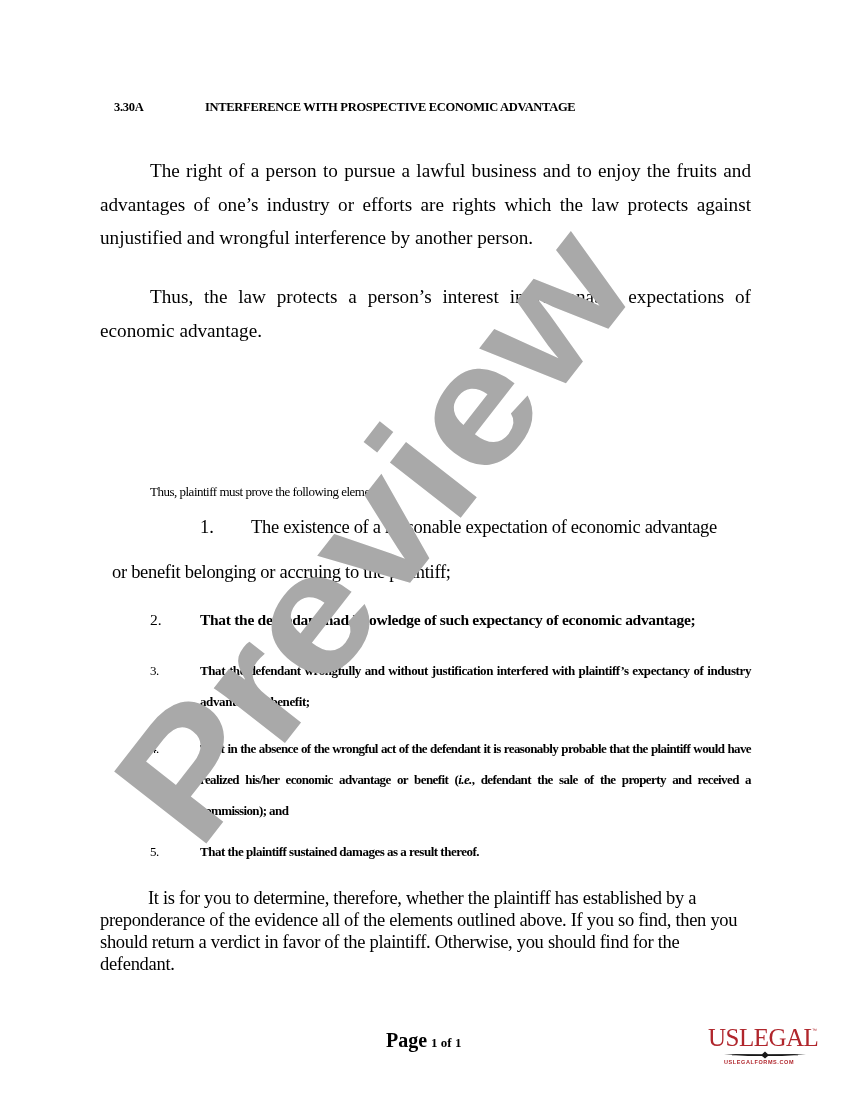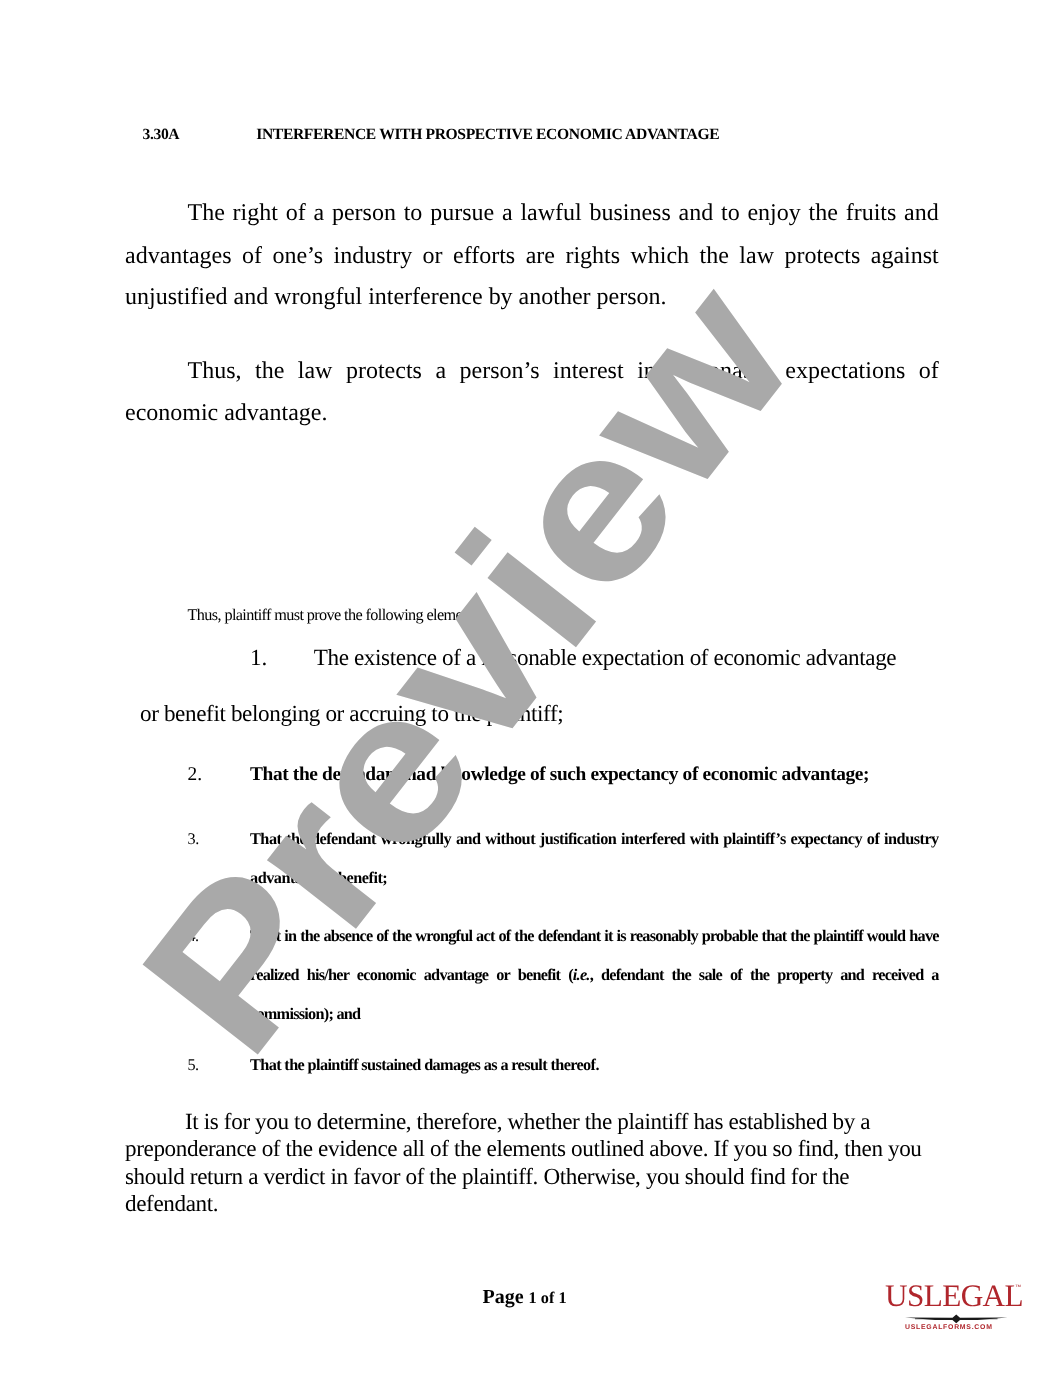--- a/index.html
+++ b/index.html
@@ -109,21 +109,21 @@
       display: inline-block;
       width: 48px;
     }
     .footer {
       position: absolute;
       top: 1029px;
       left: 386px;
       font-weight: bold;
       white-space: nowrap;
     }
-    .footer .page-word { font-size: 16px; text-align: center; }
+    .footer .page-word { font-size: 20px; text-align: center; }
     .footer .page-num { font-size: 13px; text-align: right; }
     .logo {
       position: absolute;
       left: 708px;
       top: 1025px;
       width: 114px;
       height: 42px;
     }
     .logo .brand {
       position: absolute;

